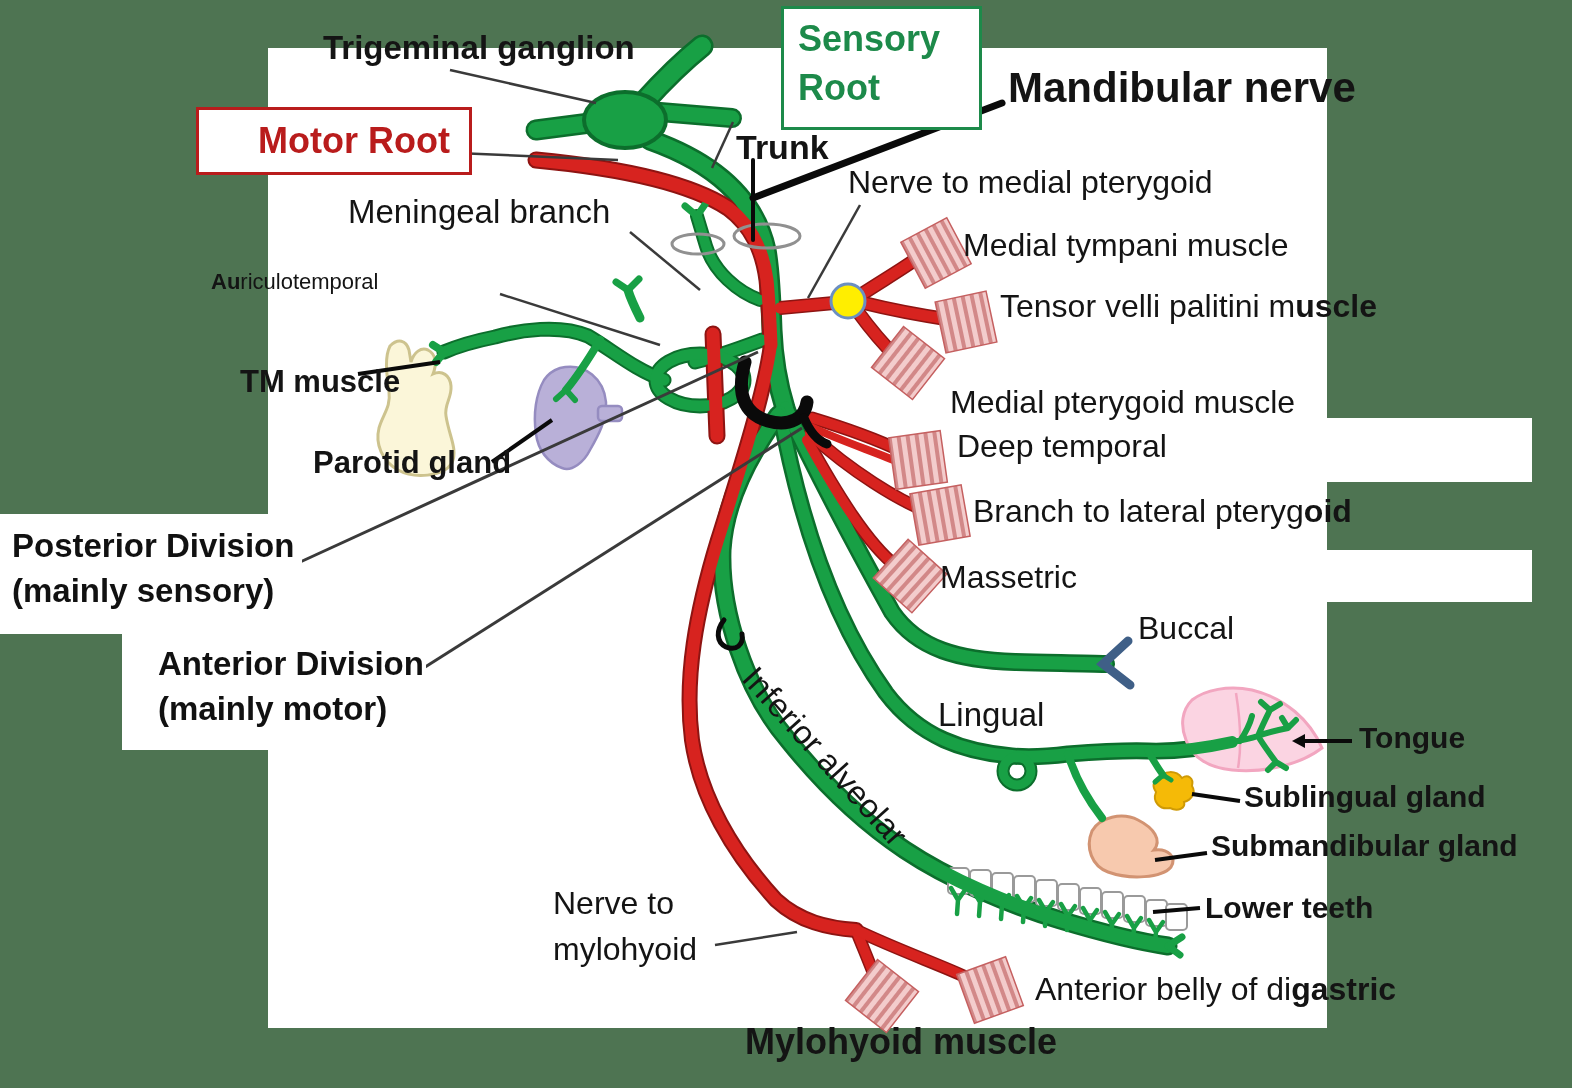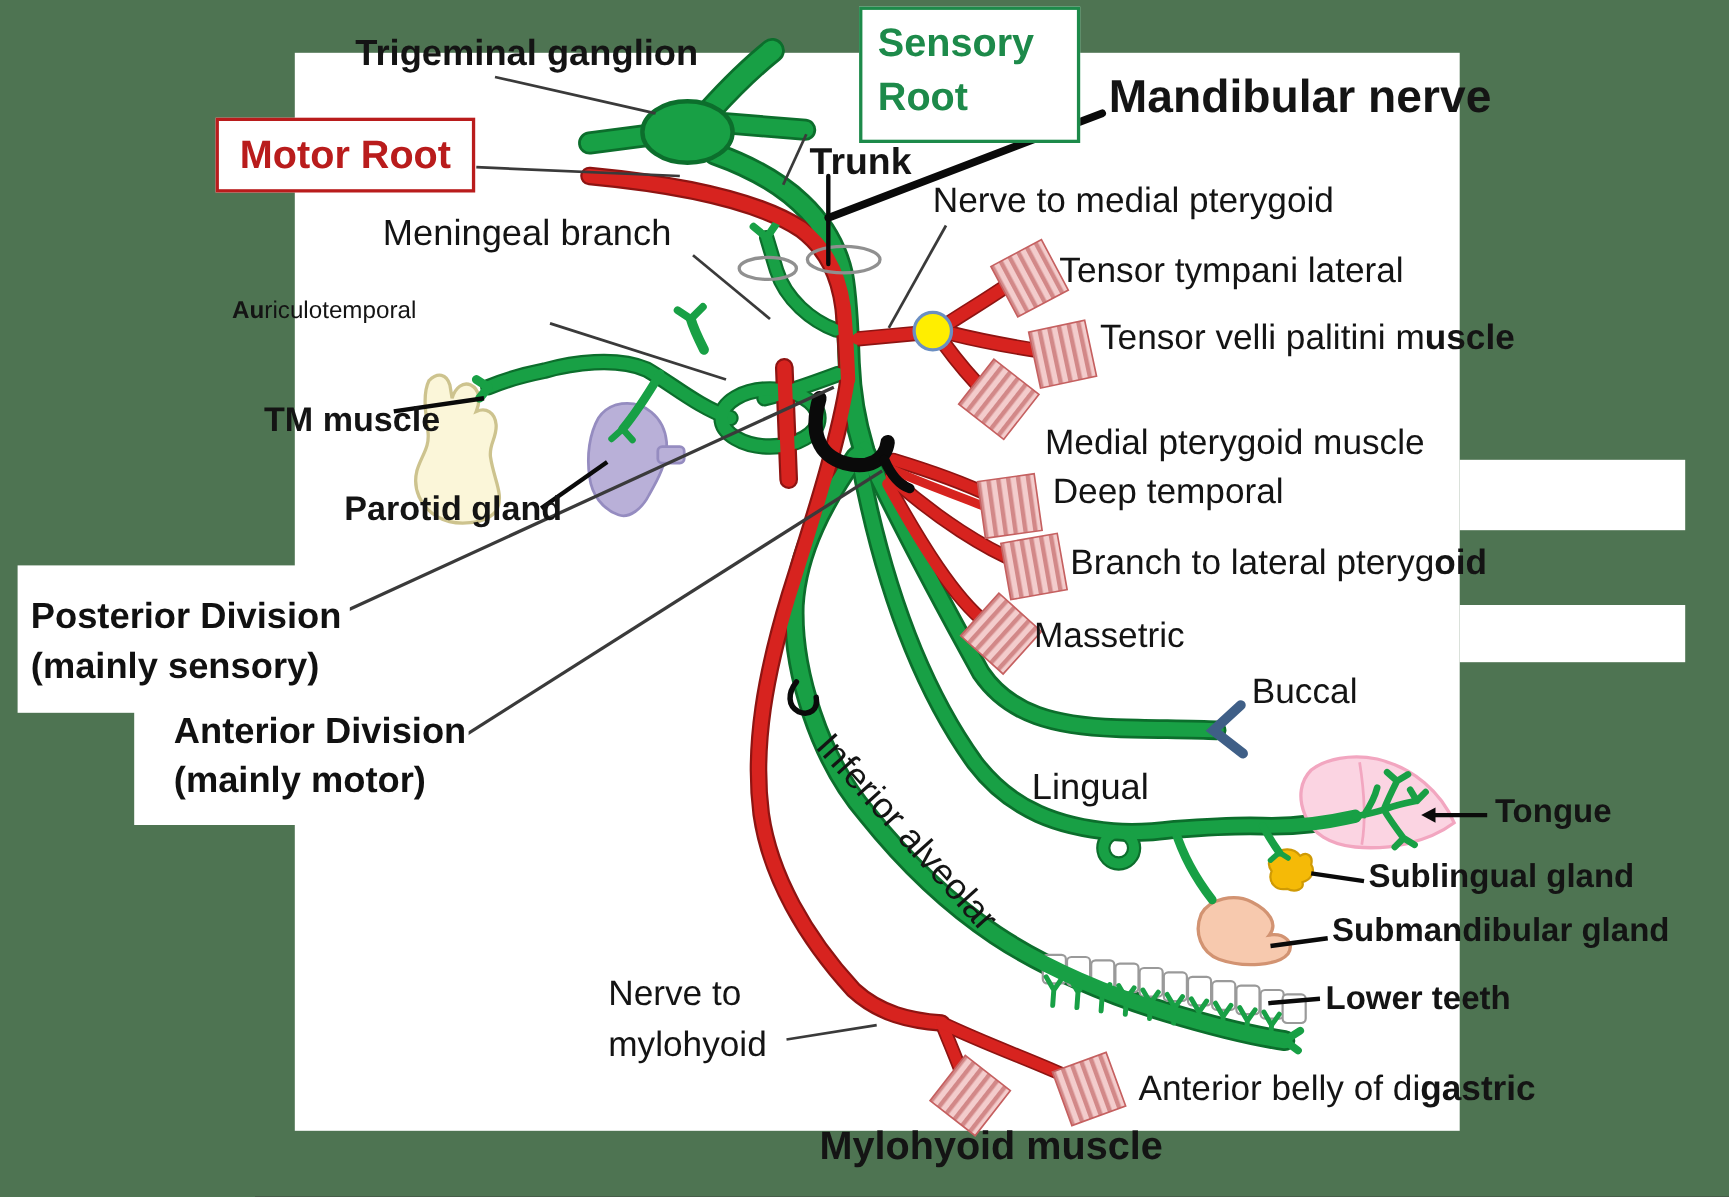--- a/index.html
+++ b/index.html
@@ -5,21 +5,21 @@
   html,body{margin:0;padding:0;background:#333;}
   #stage{position:relative;width:1572px;height:1088px;background:#4e7452;overflow:hidden;
          font-family:"Liberation Sans",sans-serif;}
   .white-rect{position:absolute;background:#ffffff;}
   #main-white{left:268px;top:48px;width:1059px;height:980px;}
   #bar1{left:1327px;top:418px;width:205px;height:64px;}
   #bar2{left:1327px;top:550px;width:205px;height:52px;}
   svg#diagram{position:absolute;left:0;top:0;}
   .lbl{position:absolute;white-space:nowrap;color:#141414;line-height:1.12;}
   .b{font-weight:700;}
-  .boxlbl{position:absolute;background:#ffffff;}
+  .boxlbl{position:absolute;background:#ffffff;padding-left:40px;}
   
   .lbl-trigeminal{left:323px;top:30px;font-size:33px;font-weight:600;}
   .lbl-mandibular{left:1008px;top:64px;font-size:42px;font-weight:700;text-align:center;}
   .lbl-trunk{left:736px;top:128px;font-size:34px;font-weight:700;}
   .lbl-meningeal{left:348px;top:194px;font-size:33px;}
   .lbl-nervemedpt{left:848px;top:165px;font-size:32px;}
   .lbl-tympani{left:963px;top:228px;font-size:32px;}
   .lbl-velli{left:1000px;top:289px;font-size:32px;}
   .lbl-medialpt{left:950px;top:349px;font-size:32px;margin-top:36px;}
   .lbl-auriculo{left:211px;top:270px;font-size:22px;}
@@ -36,22 +36,22 @@
   .lbl-lowerteeth{left:1205px;top:891px;font-size:30px;font-weight:700;}
   .lbl-infalv{left:762px;top:660px;font-size:33px;transform:rotate(48deg);transform-origin:0 0;}
   .lbl-nervemylo{left:553px;top:880px;font-size:32px;line-height:1.45;}
   .lbl-antbelly{left:1035px;top:972px;font-size:32px;}
   .lbl-mylomuscle{left:745px;top:1022px;font-size:36px;font-weight:700;}
   
   #box-sensory{left:733px;top:6px;width:181px;height:112px;border:3px solid #1d8a4a;
                color:#1d8a4a;font-size:36px;font-weight:700;padding:6px 0 0 14px;line-height:1.35;margin-left:48px;}
   #box-motor{left:196px;top:107px;width:230px;height:62px;border:3px solid #b91c1c;
              color:#b91c1c;font-size:36px;font-weight:700;text-align:center;line-height:62px;}
-  #box-posterior{left:16px;top:514px;width:290px;height:110px;color:#111;
-                 font-size:33px;font-weight:700;padding:24px 0 0 12px;line-height:1.35;}
+  #box-posterior{left:0;top:514px;width:290px;height:110px;color:#111;
+                 font-size:33px;font-weight:700;padding:10px 0 0 12px;line-height:1.35;}
   #box-anterior{left:122px;top:632px;width:268px;height:108px;color:#111;
                 font-size:33px;font-weight:700;padding:10px 0 0 36px;line-height:1.35;}
 </style>
 </head>
 <body>
 
 <div id="stage">
 
   <div id="main-white" class="white-rect"></div>
   <div id="bar1" class="white-rect"></div>
@@ -275,21 +275,21 @@
   <div id="box-anterior" class="boxlbl">
     <div>Anterior Division</div>
     <div>(mainly motor)</div>
   </div>
 
   <div class="lbl lbl-trigeminal">Trigeminal ganglion</div>
   <div class="lbl lbl-mandibular b">Mandibular nerve</div>
   <div class="lbl lbl-trunk">Trunk</div>
   <div class="lbl lbl-meningeal">Meningeal branch</div>
   <div class="lbl lbl-nervemedpt">Nerve to medial pterygoid</div>
-  <div class="lbl lbl-tympani">Tensor tympani lateral</div>
+  <div class="lbl lbl-tympani">Medial tympani muscle</div>
   <div class="lbl lbl-velli"><span>Tensor velli palitini m</span><span class="b">uscle</span></div>
   <div class="lbl lbl-medialpt">Medial pterygoid muscle</div>
   <div class="lbl lbl-auriculo"><span class="b">Au</span><span>riculotemporal</span></div>
   <div class="lbl lbl-tmjoint">TM muscle</div>
   <div class="lbl lbl-parotid">Parotid gland</div>
   <div class="lbl lbl-deeptemp">Deep temporal</div>
   <div class="lbl lbl-latpt"><span>Branch to lateral pteryg</span><span class="b">oid</span></div>
   <div class="lbl lbl-massetric">Massetric</div>
   <div class="lbl lbl-buccal">Buccal</div>
   <div class="lbl lbl-lingual">Lingual</div>

